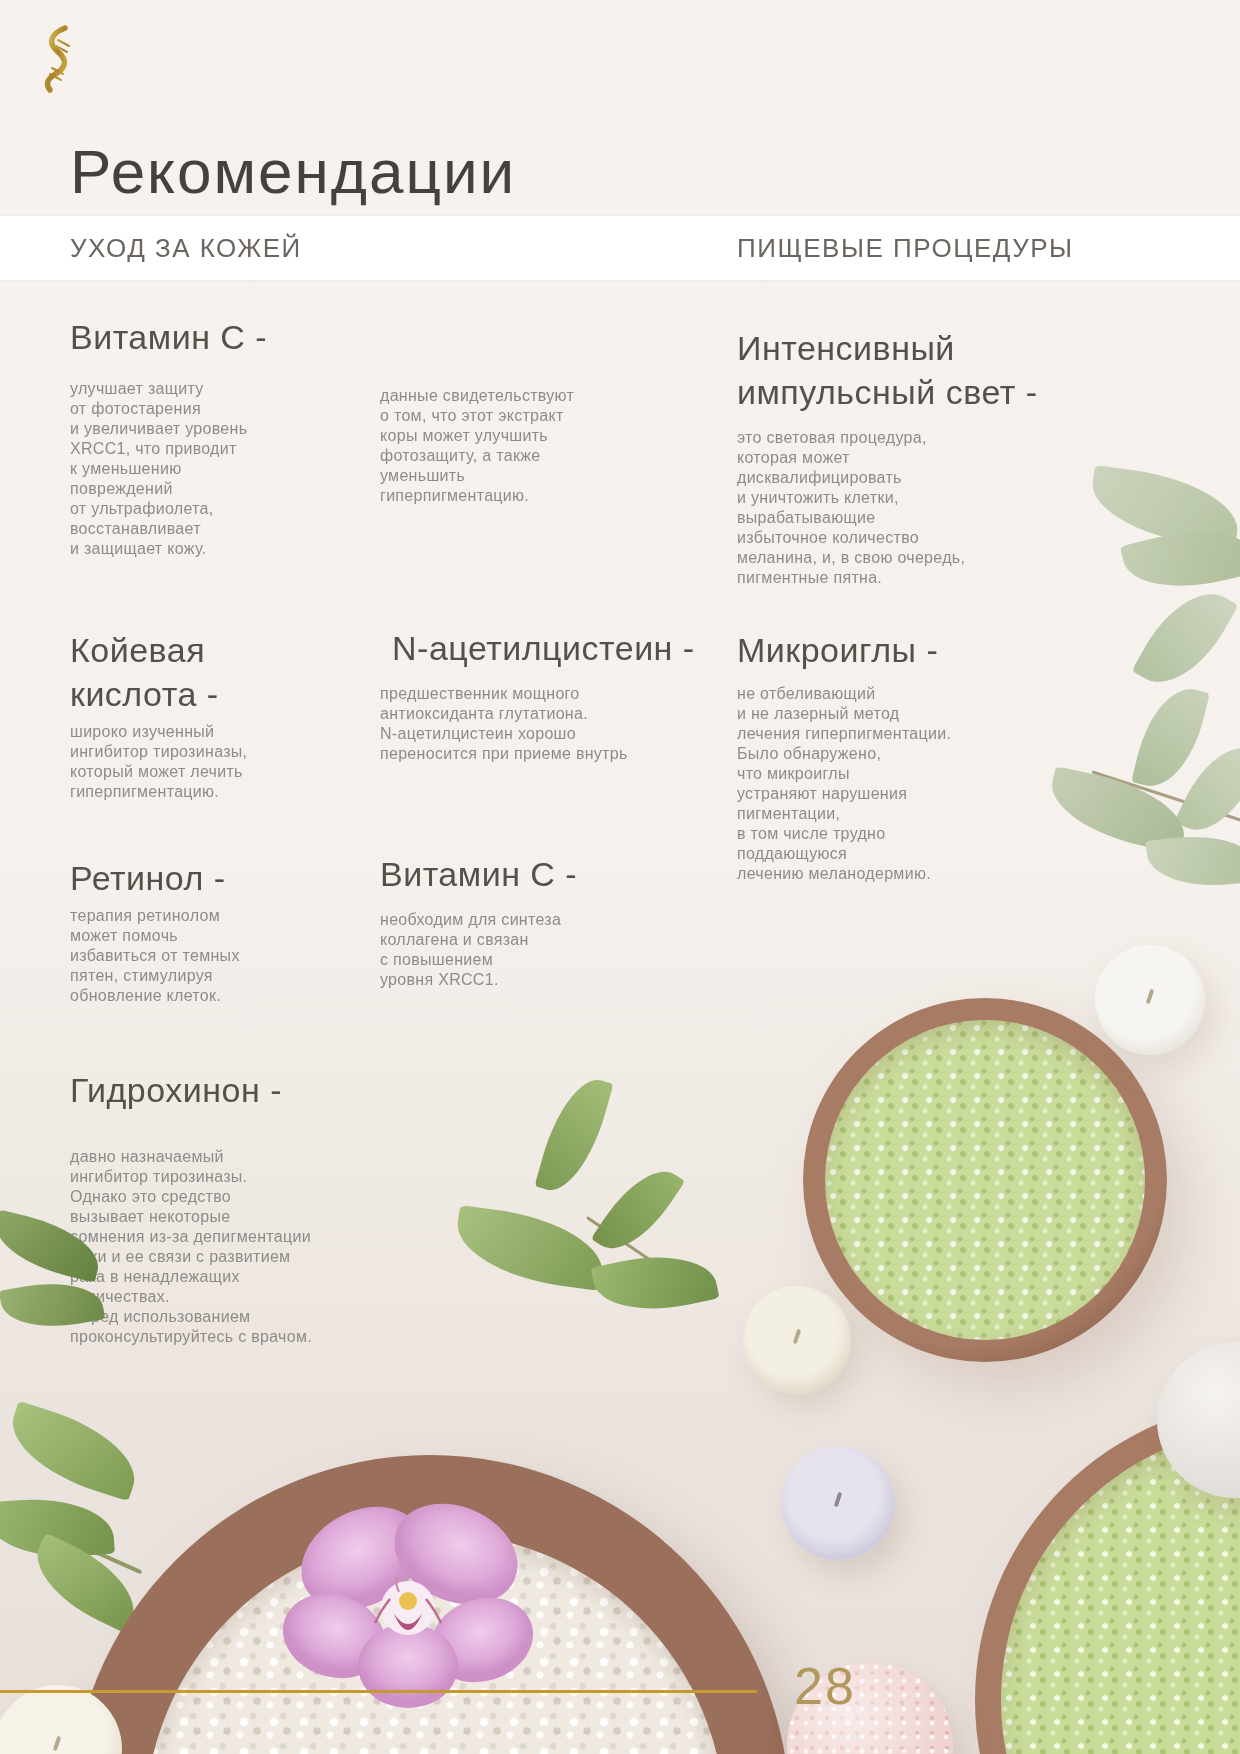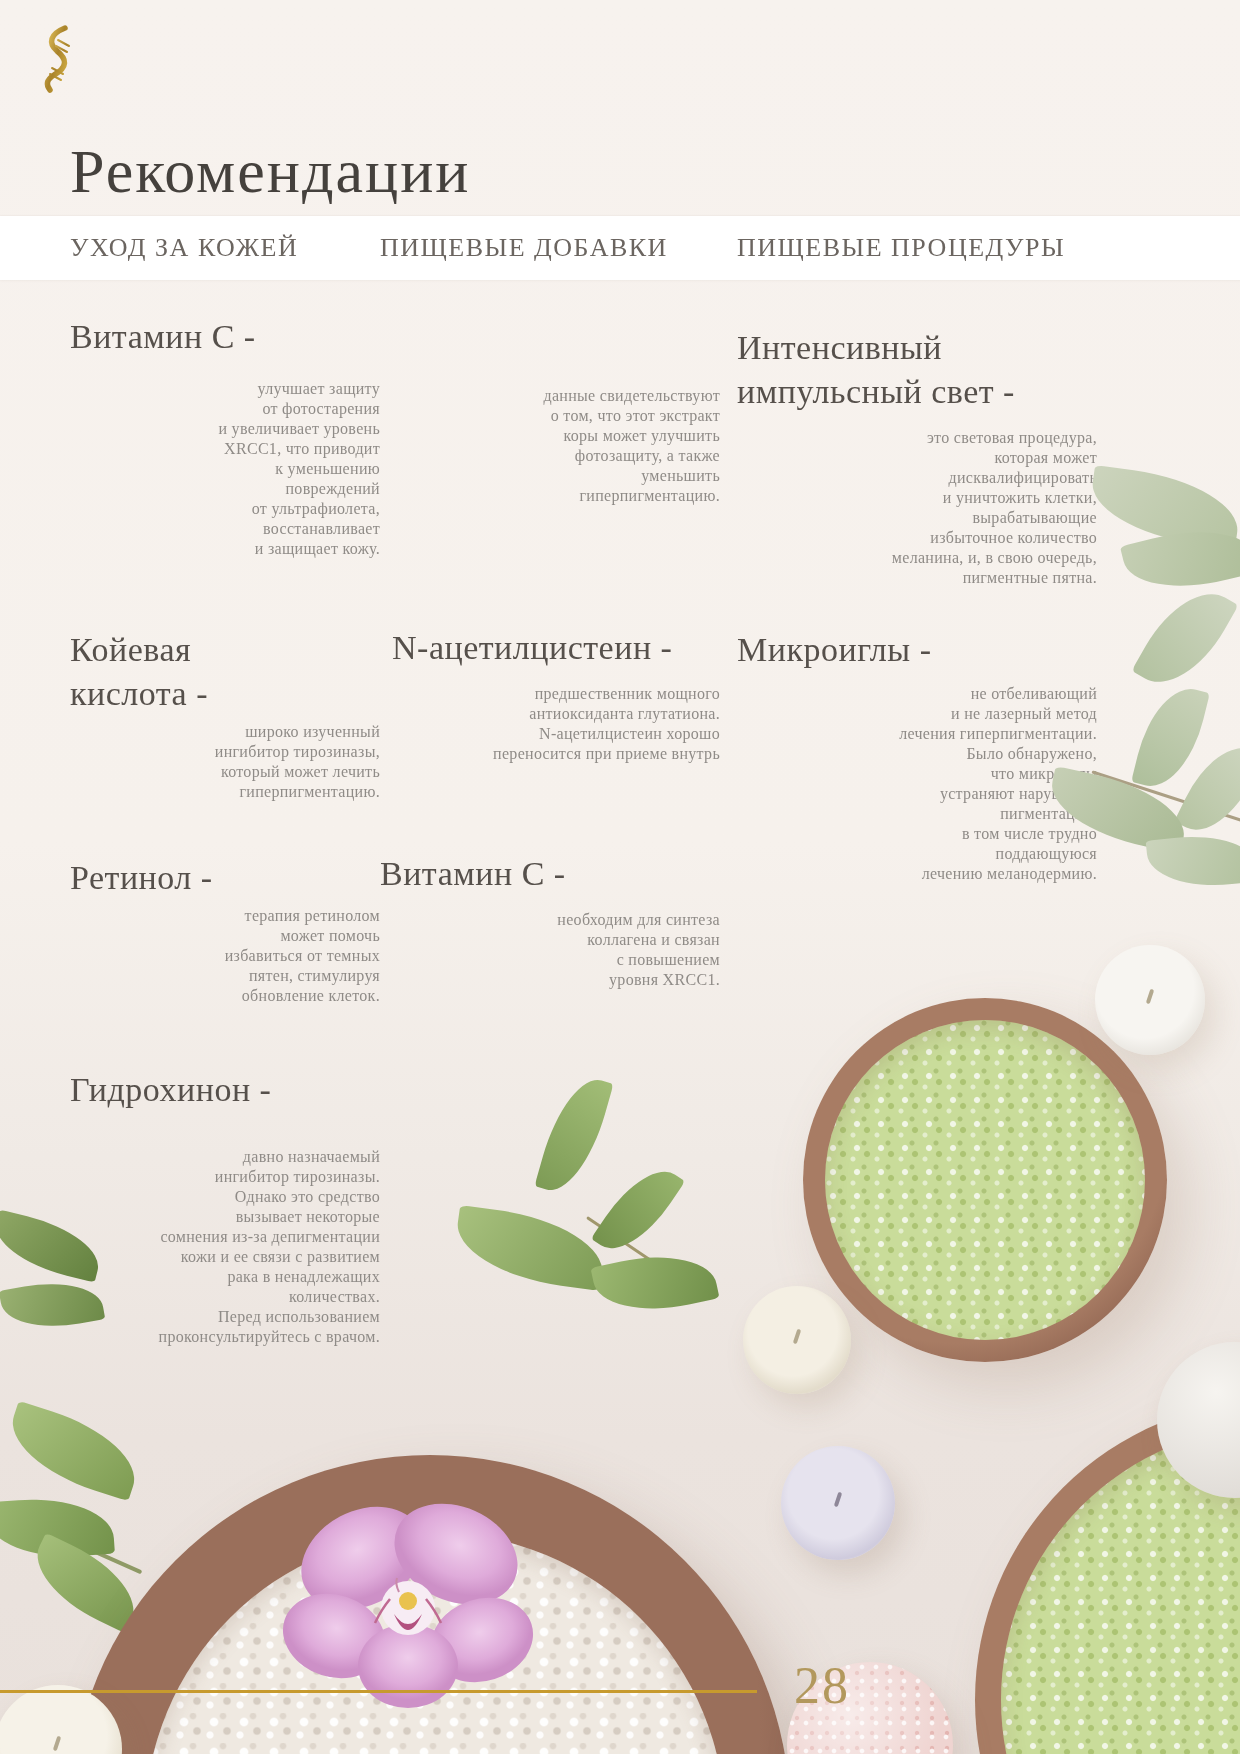--- a/index.html
+++ b/index.html
@@ -1,19 +1,19 @@
 <!DOCTYPE html>
 <html><head>
 <meta charset="utf-8">
 <style>
   html,body{margin:0;padding:0;}
   .page{
     position:relative;width:1240px;height:1754px;overflow:hidden;
     background:linear-gradient(180deg,#f7f2ee 0%,#f6f1ec 48%,#f0eae5 66%,#ebe3de 82%,#e9e1dc 100%);
-    font-family:Liberation Serif, serif;
+    font-family:Liberation Sans, sans-serif;
   }
   
   .logo{position:absolute;left:38px;top:24px;width:42px;height:70px;}
   .page-title{
     position:absolute;left:70px;top:136px;font-size:62px;font-weight:300;
     color:#45413d;letter-spacing:2px;white-space:pre;
   }
   .band{
     position:absolute;left:0;top:216px;width:1240px;height:64px;background:#ffffff;
     box-shadow:0 1px 2px rgba(120,100,90,.06), 0 -1px 1px rgba(120,100,90,.04);
@@ -23,21 +23,21 @@
     position:absolute;top:0;height:64px;line-height:64px;font-size:26px;font-weight:300;
     color:#6b6560;letter-spacing:1.5px;white-space:pre;
   }
   
   .h{
     position:absolute;font-size:34px;font-weight:300;color:#56504b;
     letter-spacing:.5px;line-height:44px;white-space:pre;
   }
   .b{
     position:absolute;font-size:16px;font-weight:300;color:#8f8b87;
-    letter-spacing:.3px;line-height:20px;white-space:pre;text-align:right;
+    letter-spacing:.3px;line-height:20px;white-space:pre;
   }
   
   .photo-el{position:absolute;}
   .circle{border-radius:50%;}
   .bowl{border-radius:50%;position:absolute;}
   .bowl .salt{position:absolute;border-radius:50%;box-shadow:inset 0 8px 22px rgba(110,80,60,.18);}
   .rim-brown{background:radial-gradient(circle at 42% 36%,#a87c64 0 68%,#8a5f4d 86%,#74493b 100%);
     box-shadow:22px 26px 55px rgba(150,118,95,.22);}
   .salt-green{background-color:#c9dc9a;background-image:
     radial-gradient(circle at 8px 8px, rgba(255,255,255,.75) 2.5px, transparent 3.6px),
@@ -78,21 +78,20 @@
       </defs>
       <path d="M27 4 C12 10 10 19 19 27 C29 35 30 43 16 51 C8 56 8 61 12 66" fill="none" stroke="url(#gold)" stroke-width="5.5" stroke-linecap="round"></path>
       <path d="M20 16 L31 22 M18 22 L29 28 M14 44 L25 50 M12 50 L23 56" stroke="url(#gold)" stroke-width="2" stroke-linecap="round"></path>
     </svg>
   </div>
 
   <div class="page-title">Рекомендации</div>
 
   <div class="band">
     <span class="col-header" style="left:70px">УХОД ЗА КОЖЕЙ</span>
-    <span class="col-header" style="left:380px">ПИЩЕВЫЕ ДОБАВКИ</span>
     <span class="col-header" style="left:737px">ПИЩЕВЫЕ ПРОЦЕДУРЫ</span>
   </div>
 
   <div class="h" style="left:70px;top:315px">Витамин C -</div>
   <div class="b" style="left:70px;top:379px;width:310px">улучшает защиту
 от фотостарения
 и увеличивает уровень
 XRCC1, что приводит
 к уменьшению
 повреждений

